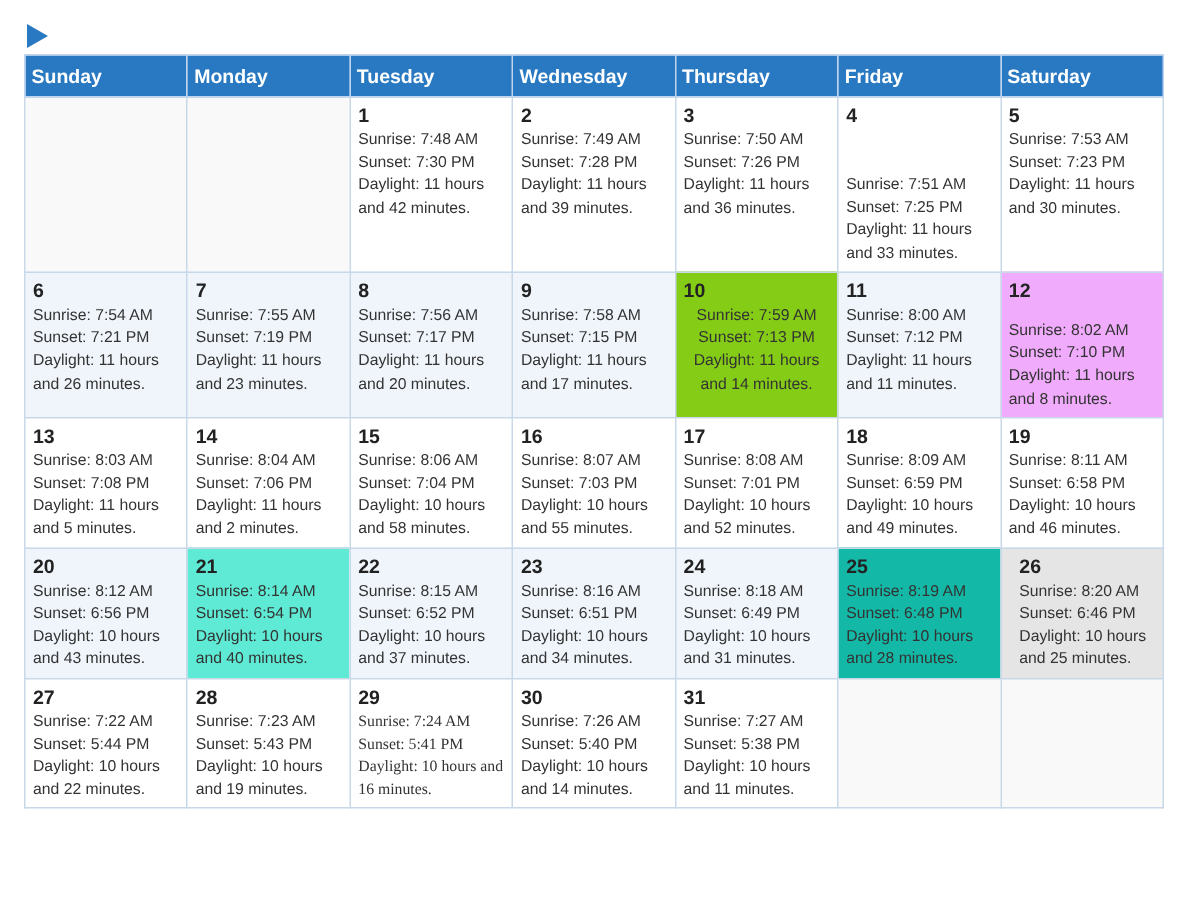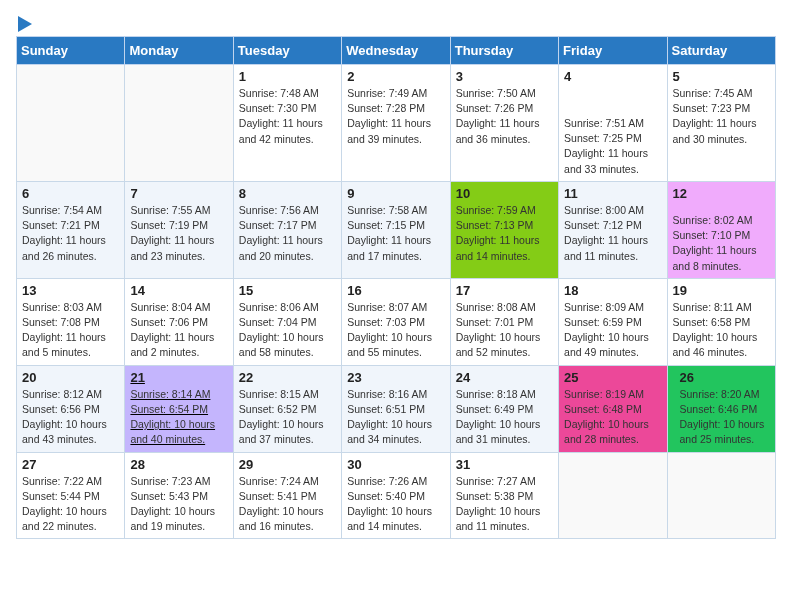--- a/index.html
+++ b/index.html
@@ -131,21 +131,21 @@
 Daylight: 11 hours and 36 minutes.</div>
         </td>
         <td>
           <span class="day-number">4</span>
           <div class="day-info" style="white-space: pre-line; margin-top: 32px;">Sunrise: 7:51 AM
 Sunset: 7:25 PM
 Daylight: 11 hours and 33 minutes.</div>
         </td>
         <td>
           <span class="day-number">5</span>
-          <div class="day-info" style="white-space: pre-line;">Sunrise: 7:45 AM
+          <div class="day-info" style="white-space: pre-line;">Sunrise: 7:53 AM
 Sunset: 7:23 PM
 Daylight: 11 hours and 30 minutes.</div>
         </td>
       </tr>
       <tr>
         <td style="background: rgb(240, 245, 251);">
           <span class="day-number">6</span>
           <div class="day-info" style="white-space: pre-line;">Sunrise: 7:54 AM
 Sunset: 7:21 PM
 Daylight: 11 hours and 26 minutes.</div>
@@ -163,21 +163,21 @@
 Daylight: 11 hours and 20 minutes.</div>
         </td>
         <td style="background: rgb(240, 245, 251);">
           <span class="day-number">9</span>
           <div class="day-info" style="white-space: pre-line;">Sunrise: 7:58 AM
 Sunset: 7:15 PM
 Daylight: 11 hours and 17 minutes.</div>
         </td>
         <td style="background: #84cc16;">
           <span class="day-number">10</span>
-          <div class="day-info" style="white-space: pre-line;">Sunrise: 7:59 AM
+          <div class="day-info" style="white-space: pre-line; text-align: center;">Sunrise: 7:59 AM
 Sunset: 7:13 PM
 Daylight: 11 hours and 14 minutes.</div>
         </td>
         <td style="background: rgb(240, 245, 251);">
           <span class="day-number">11</span>
           <div class="day-info" style="white-space: pre-line;">Sunrise: 8:00 AM
 Sunset: 7:12 PM
 Daylight: 11 hours and 11 minutes.</div>
         </td>
         <td style="background: #f0abfc;">
@@ -231,21 +231,21 @@
 Daylight: 10 hours and 46 minutes.</div>
         </td>
       </tr>
       <tr>
         <td style="background: rgb(240, 245, 251);">
           <span class="day-number">20</span>
           <div class="day-info" style="white-space: pre-line;">Sunrise: 8:12 AM
 Sunset: 6:56 PM
 Daylight: 10 hours and 43 minutes.</div>
         </td>
-        <td style="background: #c4b5fd; text-decoration: underline;">
+        <td style="background: #5eead4;">
           <span class="day-number">21</span>
           <div class="day-info" style="white-space: pre-line;">Sunrise: 8:14 AM
 Sunset: 6:54 PM
 Daylight: 10 hours and 40 minutes.</div>
         </td>
         <td style="background: rgb(240, 245, 251);">
           <span class="day-number">22</span>
           <div class="day-info" style="white-space: pre-line;">Sunrise: 8:15 AM
 Sunset: 6:52 PM
 Daylight: 10 hours and 37 minutes.</div>
@@ -255,27 +255,27 @@
           <div class="day-info" style="white-space: pre-line;">Sunrise: 8:16 AM
 Sunset: 6:51 PM
 Daylight: 10 hours and 34 minutes.</div>
         </td>
         <td style="background: rgb(240, 245, 251);">
           <span class="day-number">24</span>
           <div class="day-info" style="white-space: pre-line;">Sunrise: 8:18 AM
 Sunset: 6:49 PM
 Daylight: 10 hours and 31 minutes.</div>
         </td>
-        <td style="background: #ec4899;">
+        <td style="background: #14b8a6;">
           <span class="day-number">25</span>
           <div class="day-info" style="white-space: pre-line;">Sunrise: 8:19 AM
 Sunset: 6:48 PM
 Daylight: 10 hours and 28 minutes.</div>
         </td>
-        <td style="background: #22c55e; padding-left: 12px;">
+        <td style="background: #e5e5e5; padding-left: 12px;">
           <span class="day-number">26</span>
           <div class="day-info" style="white-space: pre-line;">Sunrise: 8:20 AM
 Sunset: 6:46 PM
 Daylight: 10 hours and 25 minutes.</div>
         </td>
       </tr>
       <tr>
         <td>
           <span class="day-number">27</span>
           <div class="day-info" style="white-space: pre-line;">Sunrise: 7:22 AM
@@ -283,21 +283,21 @@
 Daylight: 10 hours and 22 minutes.</div>
         </td>
         <td>
           <span class="day-number">28</span>
           <div class="day-info" style="white-space: pre-line;">Sunrise: 7:23 AM
 Sunset: 5:43 PM
 Daylight: 10 hours and 19 minutes.</div>
         </td>
         <td>
           <span class="day-number">29</span>
-          <div class="day-info" style="white-space: pre-line;">Sunrise: 7:24 AM
+          <div class="day-info" style="white-space: pre-line; font-family: Liberation Serif, serif;">Sunrise: 7:24 AM
 Sunset: 5:41 PM
 Daylight: 10 hours and 16 minutes.</div>
         </td>
         <td>
           <span class="day-number">30</span>
           <div class="day-info" style="white-space: pre-line;">Sunrise: 7:26 AM
 Sunset: 5:40 PM
 Daylight: 10 hours and 14 minutes.</div>
         </td>
         <td>

